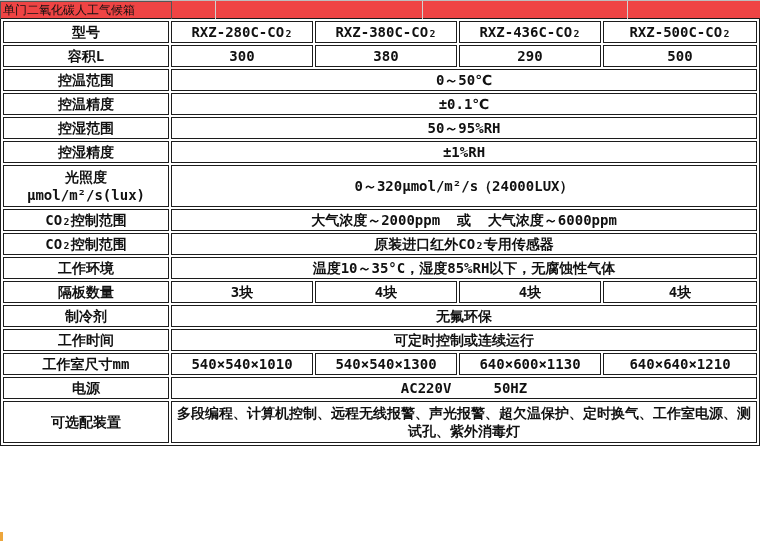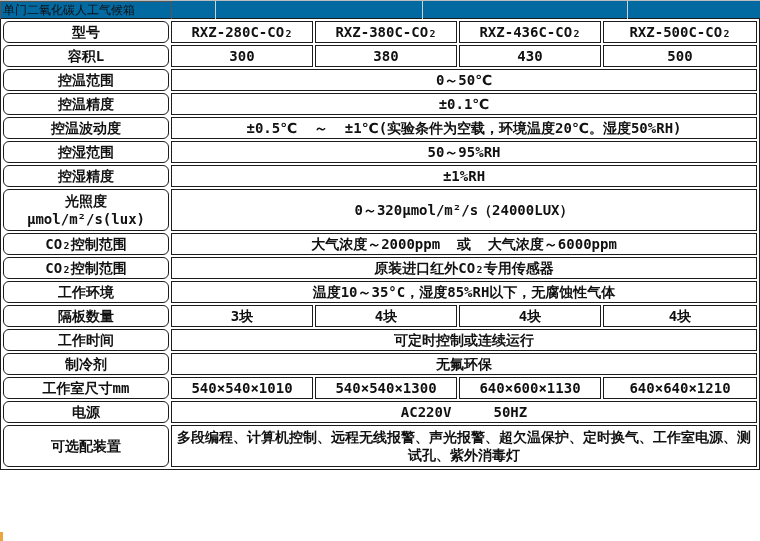--- a/index.html
+++ b/index.html
@@ -3,21 +3,21 @@
 <meta charset="utf-8">
 <style>
   html,body { margin:0; padding:0; }
   .page {
     width:760px; height:541px; background:#ffffff; position:relative;
     overflow:hidden; font-family:"DejaVu Sans Mono","DejaVu Sans",sans-serif;
     color:#111111;
   }
   .title-row {
     position:relative; height:18px; border-top:1px solid #bdbdbd;
-    box-sizing:border-box; background:#0369a1;
+    box-sizing:border-box; background:#ef4444;
   }
   .title-cell {
     position:absolute; left:0; top:0; width:172px; height:18px;
     box-sizing:border-box; border:1px solid #555555; border-bottom:none;
     font-size:12px; line-height:16px; padding-left:2px; white-space:nowrap;
     overflow:visible; font-weight:normal;
   }
   .gl { position:absolute; top:0; width:1px; height:18px; background:#d0d0d0; }
   .gl1 { left:215px; } .gl2 { left:422px; } .gl3 { left:627px; }
 
@@ -26,21 +26,21 @@
     border-spacing:2px; border:1px solid #1c1c1c; background:#ffffff;
     box-sizing:border-box;
   }
   table.spec td {
     box-sizing:border-box; border:1px solid #1c1c1c; background:#ffffff;
     text-align:center; vertical-align:middle; font-weight:bold;
     font-size:14px; line-height:18px; padding:0 3px; overflow:hidden;
   }
   tr.s td { height:22px; }
   tr.d td { height:42px; }
-  td.lbl { white-space:pre-line; line-height:17px;border-radius:6px; }
+  td.lbl { white-space:pre-line; line-height:17px; }
   .mark {
     position:absolute; left:0; bottom:0; width:3px; height:9px;
     background:#eda63c;
   }
 </style>
 </head>
 <body>
 
 <div class="page">
 
@@ -64,34 +64,30 @@
         <td class="lbl">型号</td>
         <td>RXZ-280C-CO₂</td>
         <td>RXZ-380C-CO₂</td>
         <td>RXZ-436C-CO₂</td>
         <td>RXZ-500C-CO₂</td>
       </tr>
       <tr class="s">
         <td class="lbl">容积L</td>
         <td>300</td>
         <td>380</td>
-        <td>430</td>
+        <td>290</td>
         <td>500</td>
       </tr>
       <tr class="s">
         <td class="lbl">控温范围</td>
         <td colspan="4">0～50℃</td>
       </tr>
       <tr class="s">
         <td class="lbl">控温精度</td>
         <td colspan="4">±0.1℃</td>
-      </tr>
-      <tr class="s">
-        <td class="lbl">控温波动度</td>
-        <td colspan="4">±0.5℃&nbsp;&nbsp;～&nbsp;&nbsp;±1℃(实验条件为空载，环境温度20℃。湿度50%RH)</td>
       </tr>
       <tr class="s">
         <td class="lbl">控湿范围</td>
         <td colspan="4">50～95%RH</td>
       </tr>
       <tr class="s">
         <td class="lbl">控湿精度</td>
         <td colspan="4">±1%RH</td>
       </tr>
       <tr class="d">
@@ -112,26 +108,26 @@
         <td colspan="4">温度10～35°C，湿度85%RH以下，无腐蚀性气体</td>
       </tr>
       <tr class="s">
         <td class="lbl">隔板数量</td>
         <td>3块</td>
         <td>4块</td>
         <td>4块</td>
         <td>4块</td>
       </tr>
       <tr class="s">
+        <td class="lbl">制冷剂</td>
+        <td colspan="4">无氟环保</td>
+      </tr>
+      <tr class="s">
         <td class="lbl">工作时间</td>
         <td colspan="4">可定时控制或连续运行</td>
-      </tr>
-      <tr class="s">
-        <td class="lbl">制冷剂</td>
-        <td colspan="4">无氟环保</td>
       </tr>
       <tr class="s">
         <td class="lbl">工作室尺寸mm</td>
         <td>540×540×1010</td>
         <td>540×540×1300</td>
         <td>640×600×1130</td>
         <td>640×640×1210</td>
       </tr>
       <tr class="s">
         <td class="lbl">电源</td>

